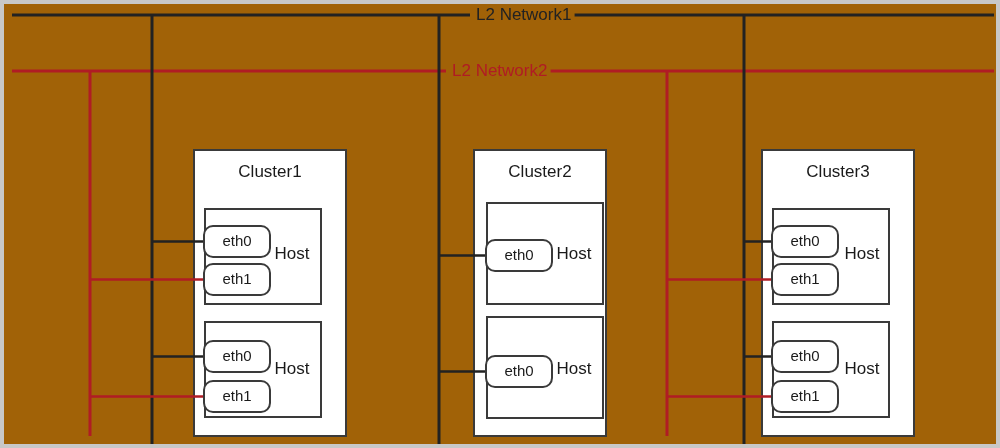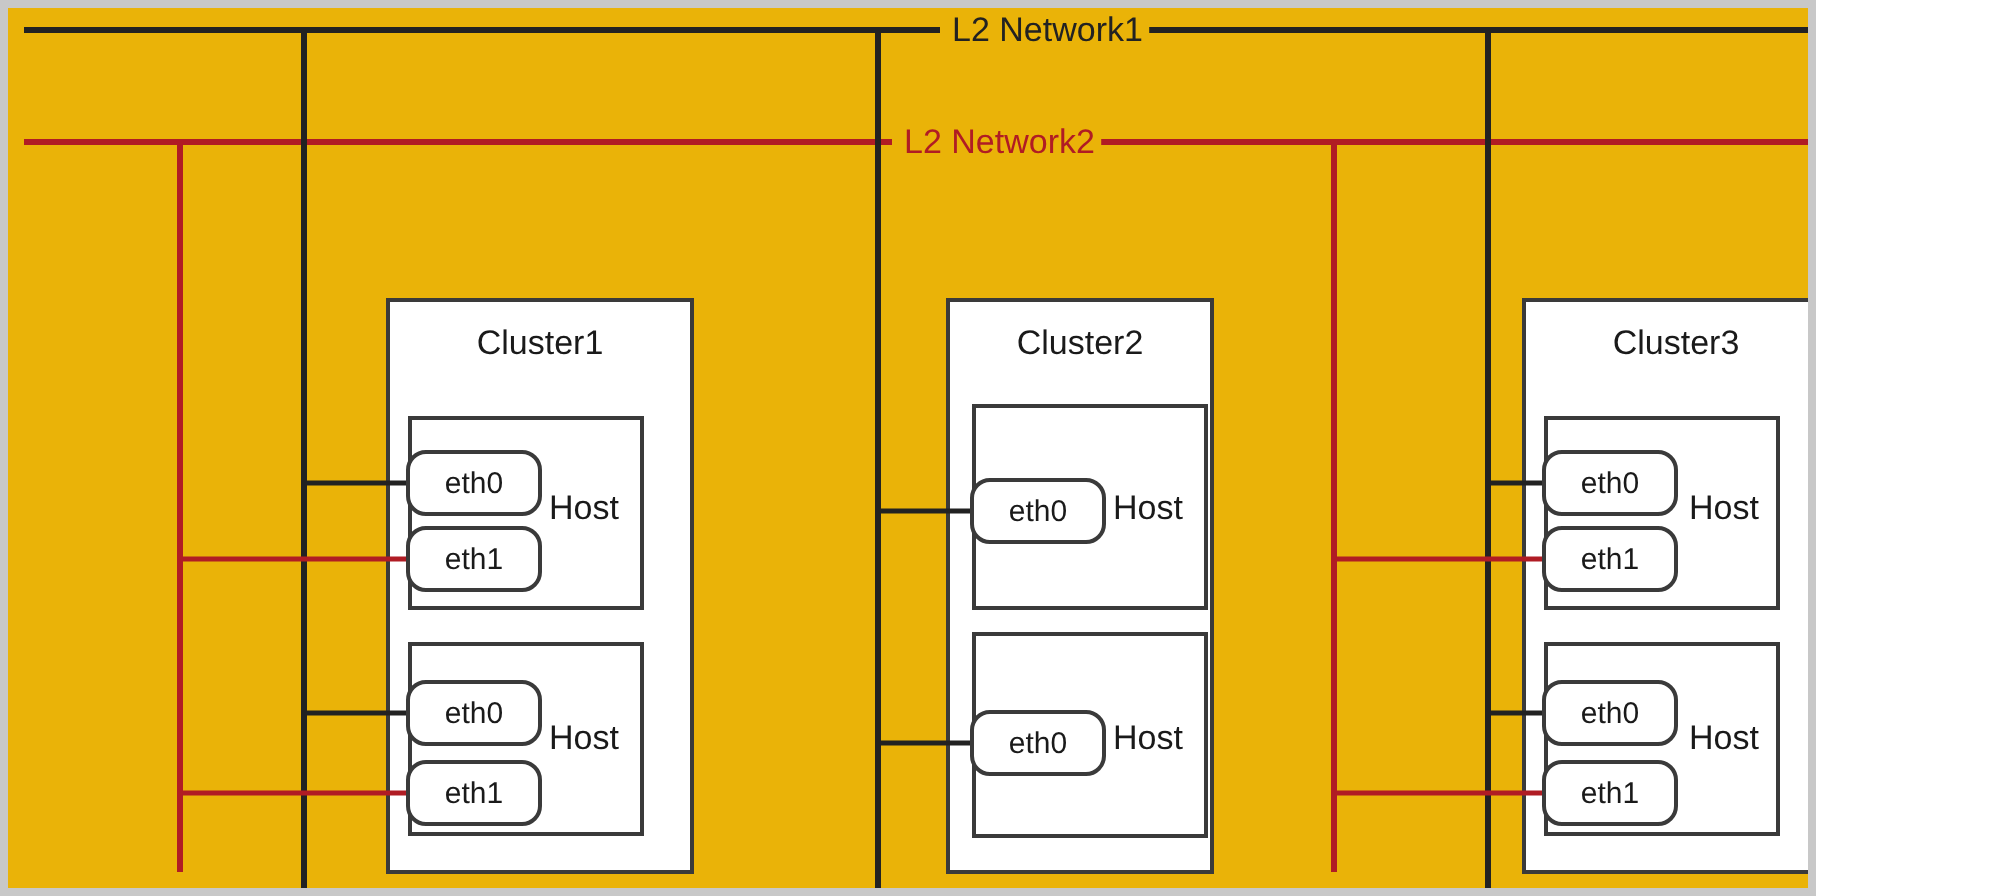--- a/index.html
+++ b/index.html
@@ -6,23 +6,23 @@
   html, body {
     margin: 0;
     padding: 0;
     background: #ffffff;
   }
   body {
     font-family: "Liberation Sans", sans-serif;
   }
   #canvas {
     position: relative;
-    width: 908px;
+    width: 1000px;
     height: 448px;
-    background: #eab308;
+    background: #a16207;
     border: 4px solid #c8c8c8;
     box-sizing: border-box;
     overflow: hidden;
   }
   svg#diagram {
     display: block;
     width: 992px;
     height: 440px;
   }
   .net-label {

